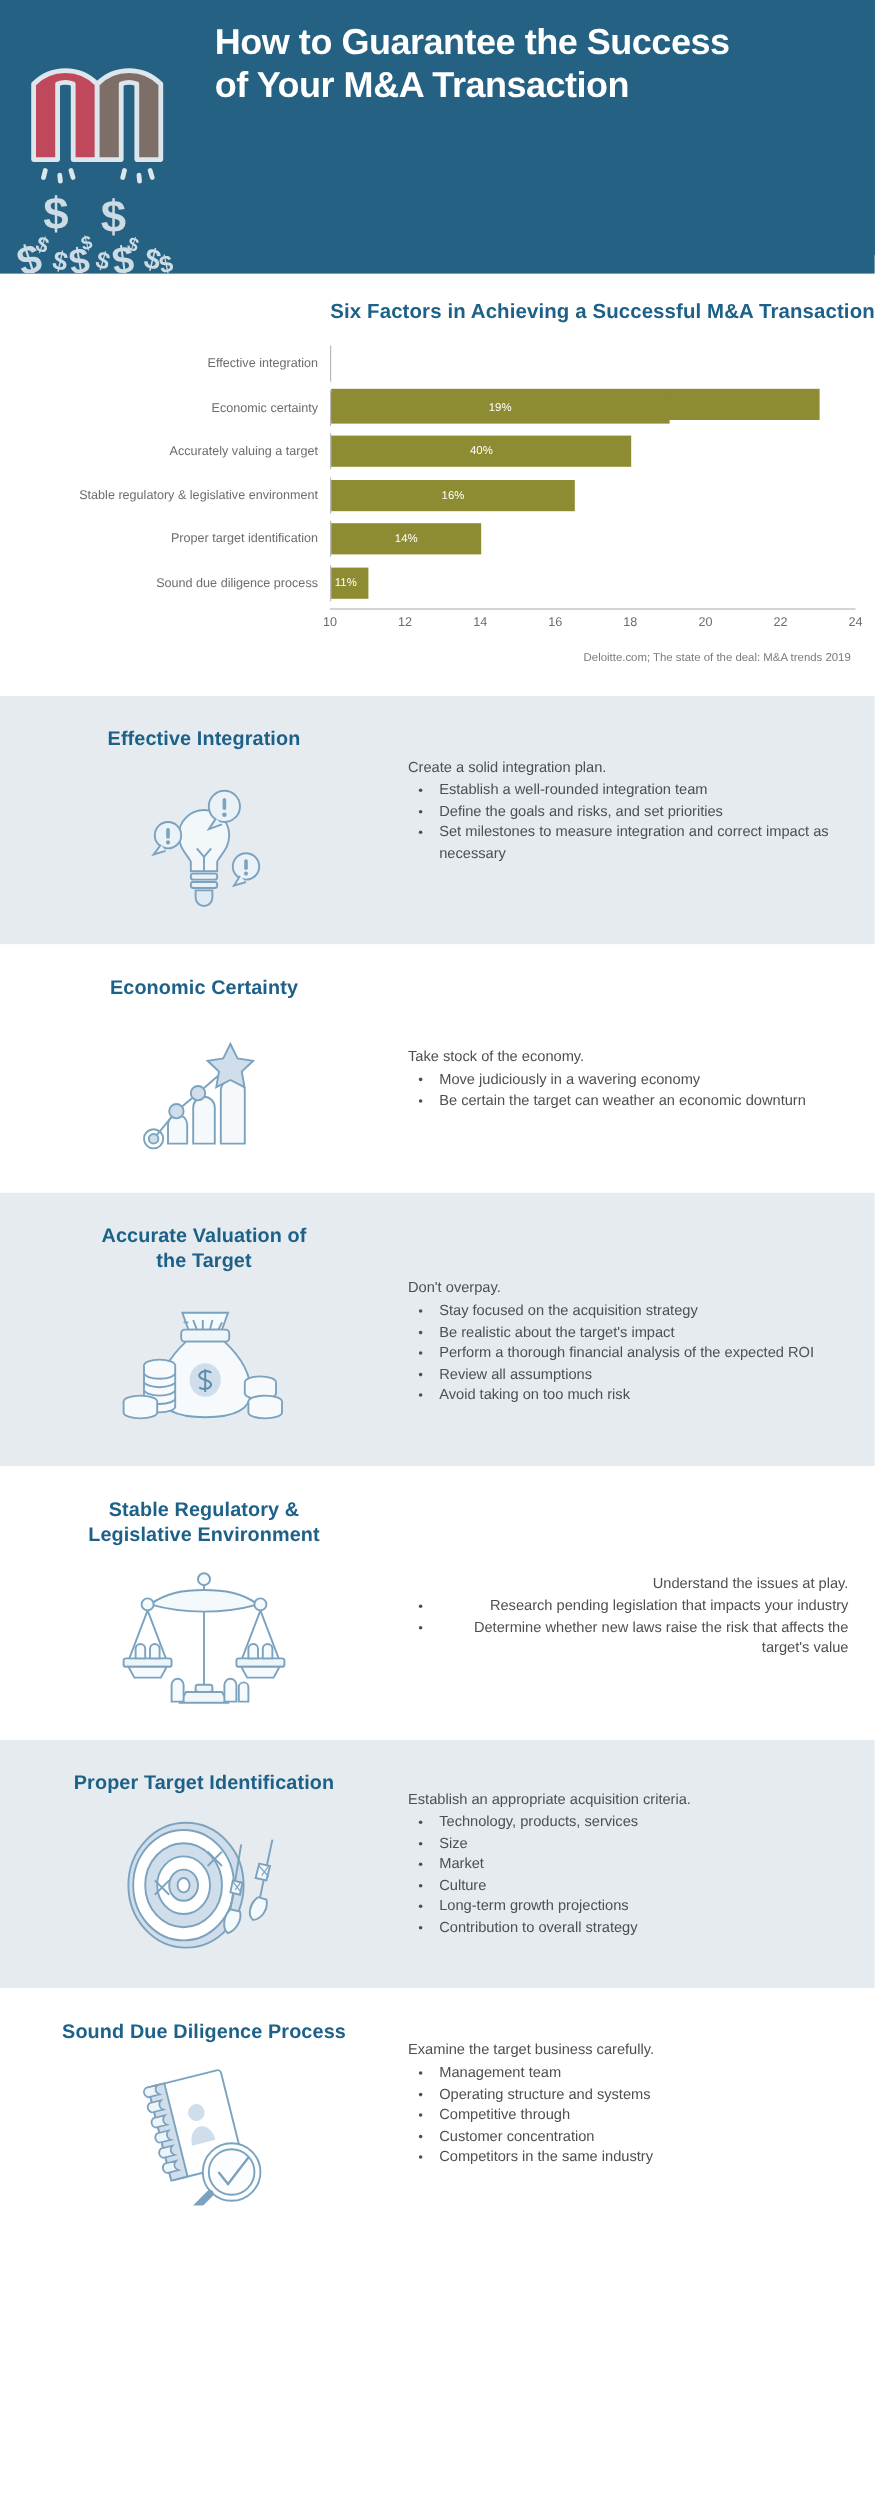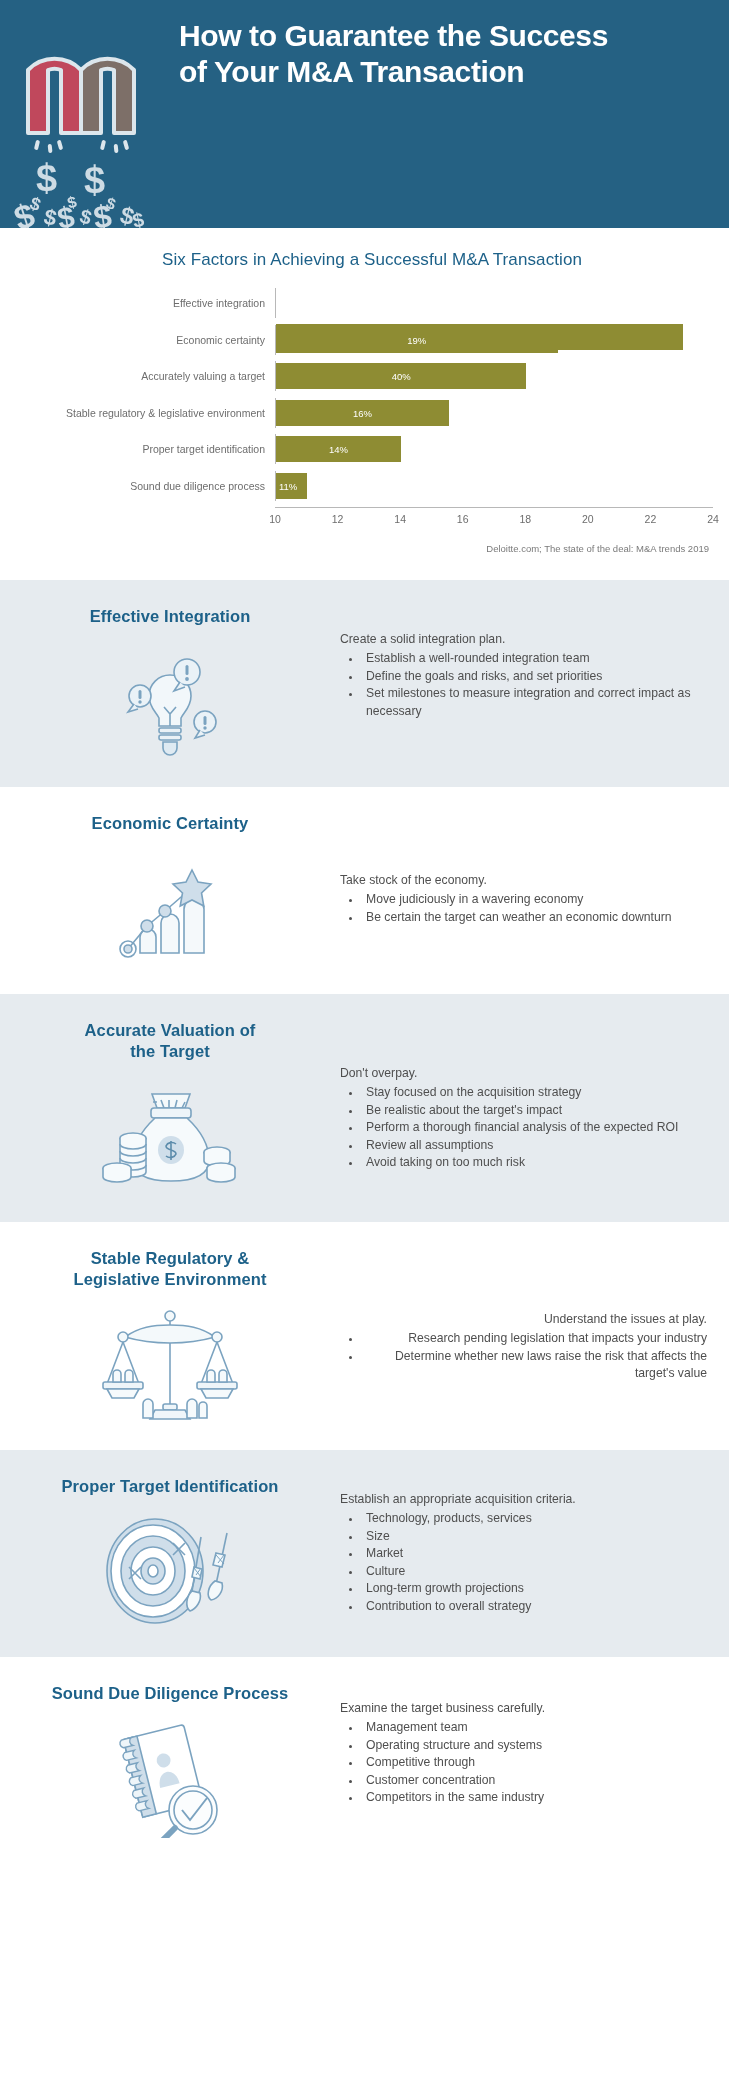--- a/index.html
+++ b/index.html
@@ -48,24 +48,24 @@
     padding: 0 16px;
   }
 
   
   .chart-block {
     width: 729px;
     background: #ffffff;
     padding: 22px 0 26px 0;
   }
   .chart-title {
-    text-align: center;
+    text-align: right;
     color: #1d6189;
     font-size: 17px;
-    font-weight: normal;
+    font-weight: bold;
     font-family: "Liberation Sans Narrow", "Liberation Sans", sans-serif;
     letter-spacing: 0.1px;
     margin-bottom: 18px;
     margin-left: 15px;
   }
   .chart-area {
     position: relative;
     width: 729px;
     padding-left: 0;
   }
@@ -267,21 +267,21 @@
           <div class="chart-cat">Accurately valuing a target</div>
           <div class="chart-track">
             <div class="chart-bar" style="width: 250.286px; background: rgb(142, 140, 51);">
               <span class="chart-bar-label" style="left: 50%; transform: translate(-50%, -50%);">40%</span>
             </div>
           </div>
         </div>
         <div class="chart-row">
           <div class="chart-cat">Stable regulatory &amp; legislative environment</div>
           <div class="chart-track">
-            <div class="chart-bar" style="width: 173px; background: rgb(142, 140, 51);">
+            <div class="chart-bar" style="width: 203px; background: rgb(142, 140, 51);">
               <span class="chart-bar-label" style="left: 50%; transform: translate(-50%, -50%);">16%</span>
             </div>
           </div>
         </div>
         <div class="chart-row">
           <div class="chart-cat">Proper target identification</div>
           <div class="chart-track">
             <div class="chart-bar" style="width: 125.143px; background: rgb(142, 140, 51);">
               <span class="chart-bar-label" style="left: 50%; transform: translate(-50%, -50%);">14%</span>
             </div>

